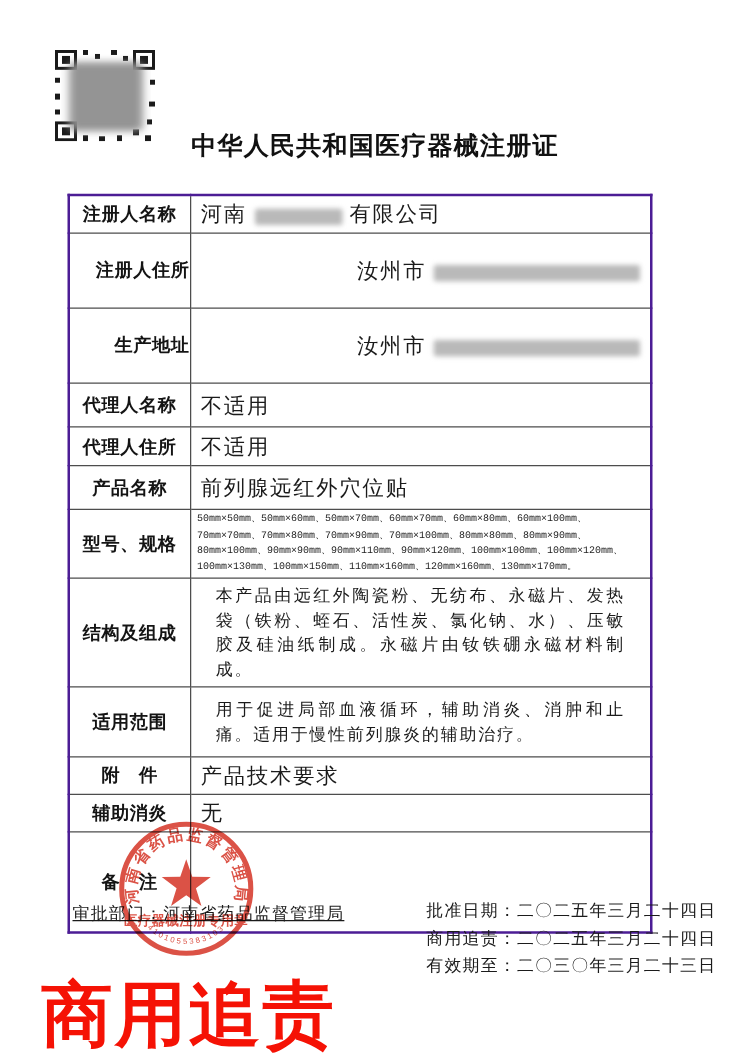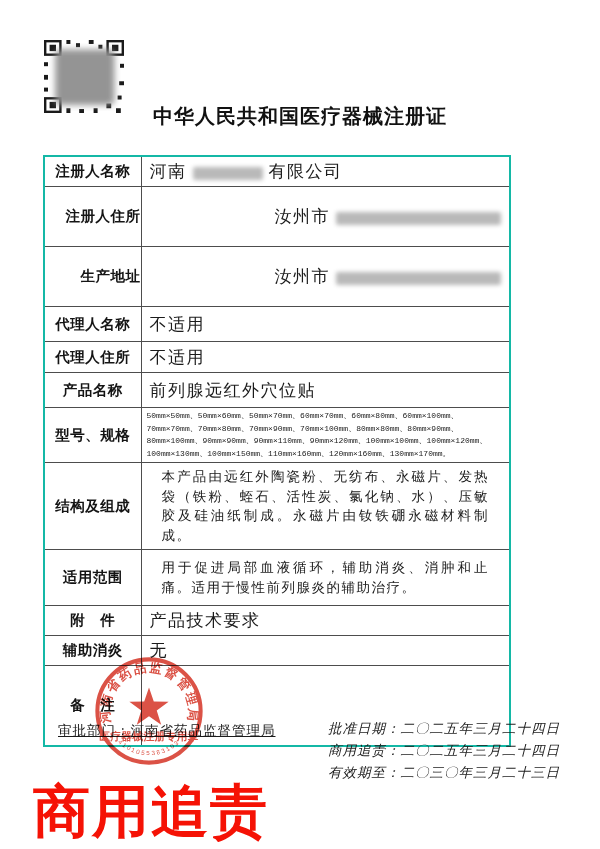--- a/index.html
+++ b/index.html
@@ -24,23 +24,23 @@
   .redact {
     display:inline-block; background:#b9b9b9; border-radius:2px;
     filter:blur(2px); vertical-align:middle; height:13px; margin-left:6px;
   }
   .redact.w45  { width:45px;  height:11px; margin-left:10px; }
   .redact.w70  { width:70px;  margin-right:6px; }
   .redact.w165 { width:165px; }
 
   
   table.cert {
-    position:absolute; left:43px; top:155px; width:468px;
+    position:absolute; left:54px; top:155px; width:468px;
     border-collapse:collapse; table-layout:fixed;
-    border:2px solid #14b8a6;
+    border:2px solid #4c1d95;
   }
   table.cert td { border:1px solid #4d4d4d; vertical-align:middle; }
   td.lbl {
     width:97px; text-align:center;
     font-family:"Liberation Sans", sans-serif; font-weight:bold;
     font-size:14.5px; color:#141414; letter-spacing:.5px;
   }
   td.val { padding:3px 8px; font-size:17px; letter-spacing:1.5px; }
   tr.h27 td { height:27px; }  tr.h60 td { height:60px;text-align:right; }
   tr.h35 td { height:35px; }  tr.h31 td { height:31px; }
@@ -48,21 +48,21 @@
   tr.h56 td { height:56px; }  tr.h25 td { height:25px; }
   tr.h28 td { height:28px; }  tr.h80 td { height:80px; }
   td.val.specs { font-size:8px; line-height:12.5px; letter-spacing:0; padding:2px 5px;
                  font-family:"Liberation Mono", monospace; color:#222; }
   td.val.para  { font-size:13.5px; line-height:1.45; letter-spacing:1.5px;
                  text-align:justify; padding:4px 20px; }
 
   
   .footer { position:absolute; left:43px; top:718px; width:512px; font-size:13.5px; }
   .approval { position:absolute; left:15px; top:4px; letter-spacing:1px;text-decoration:underline; }
-  .dates { position:absolute; left:285px; top:0;font-style:italic; }
+  .dates { position:absolute; left:298px; top:0; }
   .dates .dline { line-height:22px; letter-spacing:1px; white-space:nowrap; }
 
   
   .stamp {
     position:absolute; left:90px; top:652px; width:118px; height:118px;
     opacity:.88; mix-blend-mode:multiply;
   }
   .stamp text { fill:#d63a2c; }
   .stamp .arc    { font-family:"Liberation Serif", serif; font-size:17px; font-weight:bold; letter-spacing:3px; }
   .stamp .stitle { font-family:"Liberation Serif", serif; font-size:14.5px; font-weight:bold; letter-spacing:.5px; }

